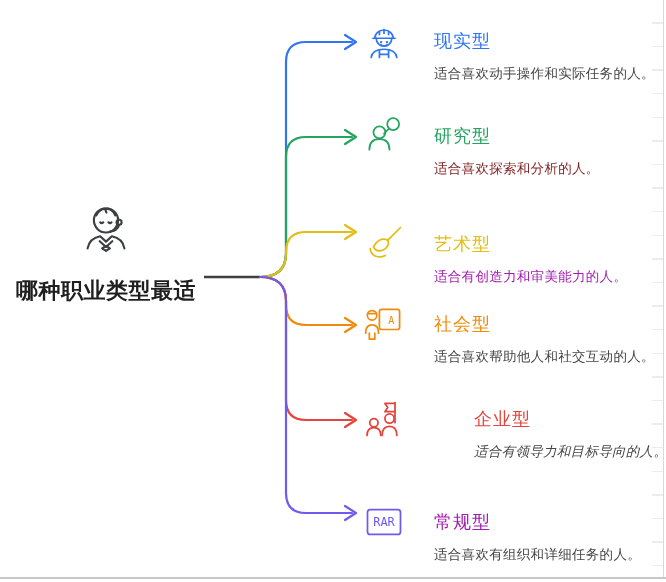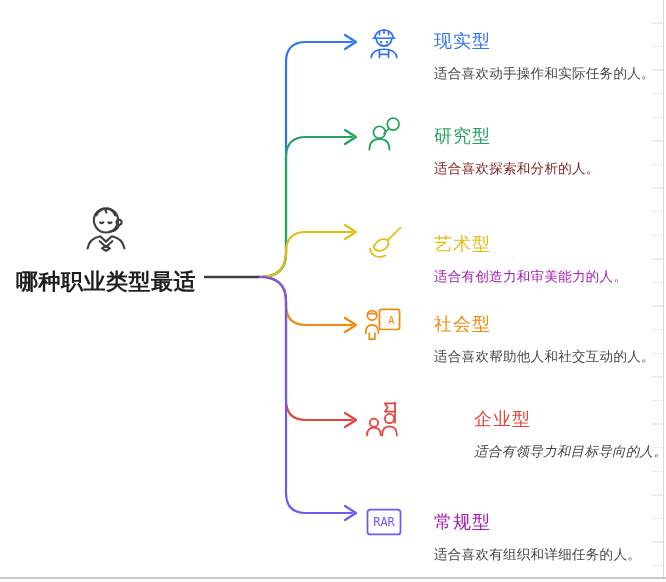--- a/index.html
+++ b/index.html
@@ -9,21 +9,21 @@
   }
   #wires{position:absolute;left:0;top:0;width:666px;height:582px;}
   
   .edge-ticks{position:absolute;top:0;right:3px;width:11px;height:578px;
     background:repeating-linear-gradient(180deg,transparent 0,transparent 22.3px,#ececec 22.3px,#ececec 23.6px);}
   .edge-line{position:absolute;top:0;right:2px;width:1px;height:578px;background:#d9d9d9;}
   .bottom-line{position:absolute;left:0;top:577px;width:666px;height:2px;background:#c7c8cb;}
   
   .center-node{position:absolute;left:4px;top:200px;width:204px;text-align:center;cursor:default;}
   .center-node .person{display:block;margin:0 auto;color:#3d4043;}
-  .center-title{margin-top:5px;font-size:22px;font-weight:700;line-height:29px;color:#1f1f1f;letter-spacing:.5px;}
+  .center-title{margin-top:14px;font-size:22px;font-weight:700;line-height:29px;color:#1f1f1f;letter-spacing:.5px;}
   
   .branch{position:absolute;left:362px;display:flex;align-items:flex-start;}
   .branch .bicon{width:44px;height:44px;flex:0 0 44px;}
   .branch .btext{margin-left:28px;padding-top:10px;width:250px;}
   .branch .btitle{font-size:18px;line-height:24px;letter-spacing:1px;}
   .branch .bdesc{margin-top:12px;font-size:13.5px;line-height:18px;color:#454545;letter-spacing:.3px;}
   .b0{top:19px;} .b1{top:114px;} .b2{top:222px;} .b3{top:302px;} .b4{top:397px;gap:40px;} .b5{top:500px;}
   svg{display:block;}
   text.iconText{font-family:"DejaVu Sans Mono","Liberation Mono",monospace;}
 </style>

